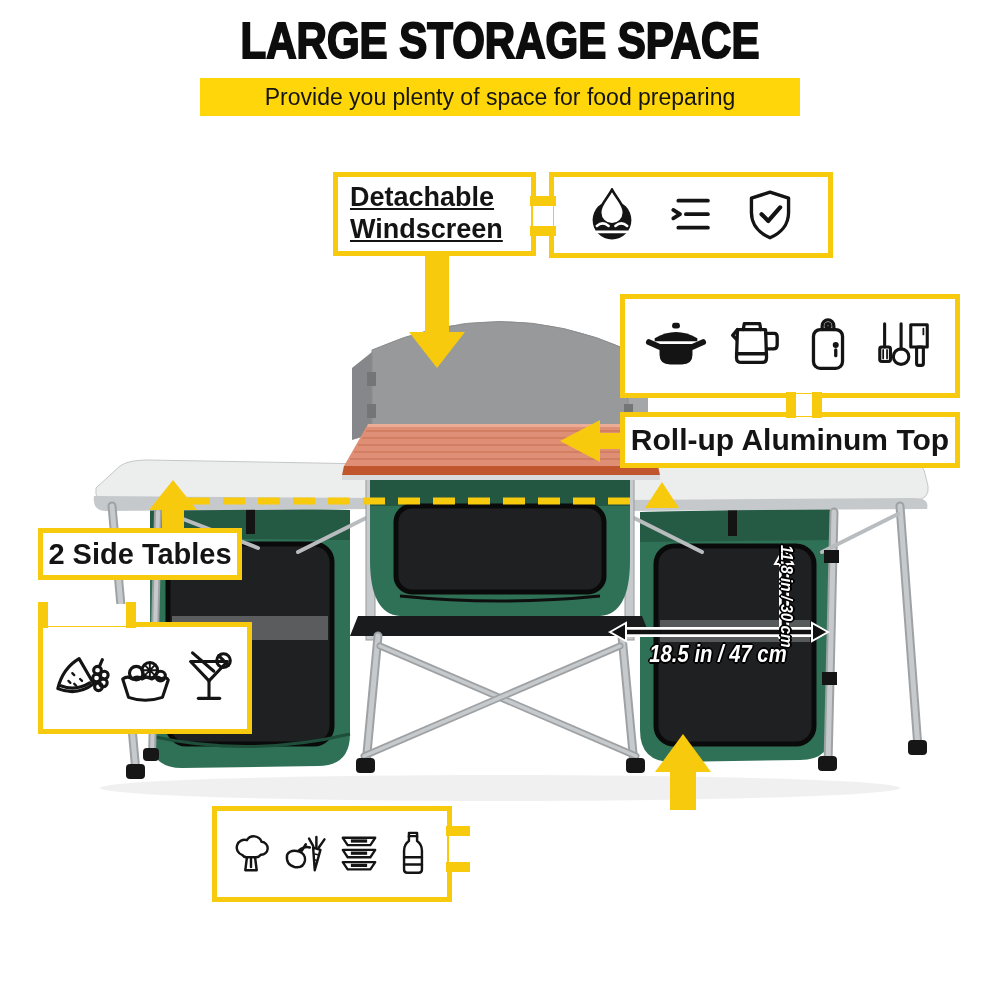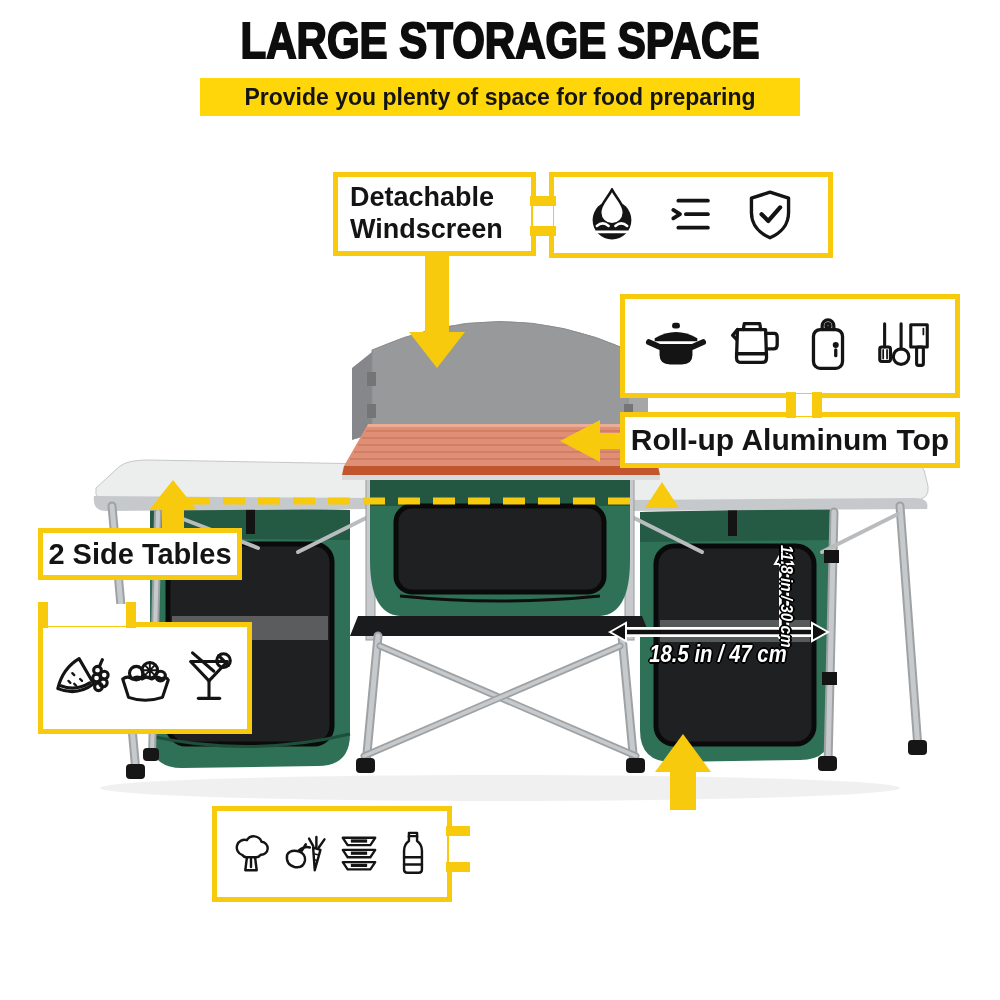--- a/index.html
+++ b/index.html
@@ -5,21 +5,21 @@
   html,body{margin:0;padding:0;background:#fff;}
   .canvas{position:relative;width:1000px;height:1000px;background:#fff;overflow:hidden;
           font-family:"Liberation Sans",sans-serif;color:#141414;border-radius:30px;}
   .abs{position:absolute;box-sizing:border-box;}
   svg.layer{position:absolute;left:0;top:0;}
   
   .page-title{left:0;top:12px;width:1000px;text-align:center;font-size:50px;font-weight:bold;
               letter-spacing:0px;transform:scaleX(.84);-webkit-text-stroke:2px #0d0d0d;
               color:#0d0d0d;white-space:nowrap;}
   .banner{left:200px;top:78px;width:600px;height:38px;background:var(--banner-yellow,#FFD60A);
-          display:flex;align-items:center;justify-content:center;font-size:23px;font-weight:bold;}
+          display:flex;align-items:center;justify-content:center;font-size:23px;font-weight:normal;}
   
   .cbox{background:#fff;border:5px solid var(--accent-yellow,#F8CA0D);display:flex;align-items:center;}
   .cbox .txt{font-weight:bold;line-height:1.18;}
   .icons-row{justify-content:space-evenly;padding:0 6px;}
   .ico{display:block;}
   .bar{background:var(--accent-yellow,#F8CA0D);}
   .eraser{background:#fff;}
   
   .dim{color:#fff;font-weight:bold;font-style:italic;white-space:nowrap;
        text-shadow:-2px 0 0 #000,2px 0 0 #000,0 -2px 0 #000,0 2px 0 #000,
@@ -169,21 +169,21 @@
       <polygon points="610,632 626,623 626,641" fill="#111" stroke="#fff" stroke-width="2"></polygon>
       <polygon points="828,632 812,623 812,641" fill="#111" stroke="#fff" stroke-width="2"></polygon>
     </g>
   </svg>
 
   <div class="abs page-title">LARGE STORAGE SPACE</div>
   <div class="abs banner">
     <span>Provide you plenty of space for food preparing</span>
   </div>
 
-  <div class="abs cbox" style="left:333px;top:172px;width:203px;height:84px;padding-left:12px;">
+  <div class="abs cbox" style="left:333px;top:172px;width:203px;height:84px;padding-left:12px;text-decoration:underline;">
     <div class="txt" style="font-size:27px;">
       <div>Detachable</div>
       <div>Windscreen</div>
     </div>
   </div>
   <div class="abs cbox icons-row" style="left:549px;top:172px;width:284px;height:86px;">
     <svg class="ico" width="54" height="54" viewBox="0 0 64 64">
       <circle cx="32" cy="38" r="23" fill="#141414"></circle>
       <path d="M32 2 C37 12 46 19 46 29 A14 14 0 0 1 18 29 C18 19 27 12 32 2 Z" fill="#fff" stroke="#141414" stroke-width="3"></path>
       <path class="stroke-ic" d="M14 45 Q21 39 28 45 M36 45 Q43 39 50 45" style="stroke:#fff;stroke-width:3;"></path>

